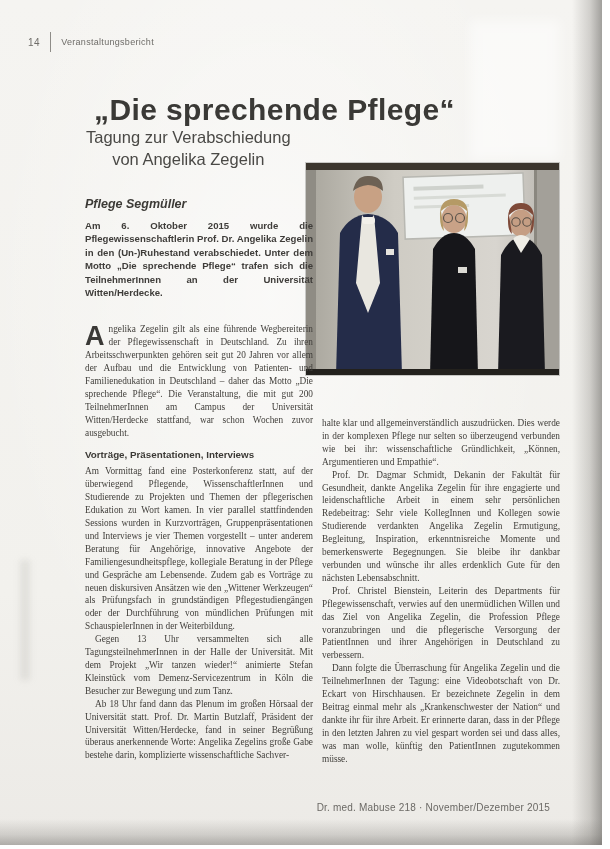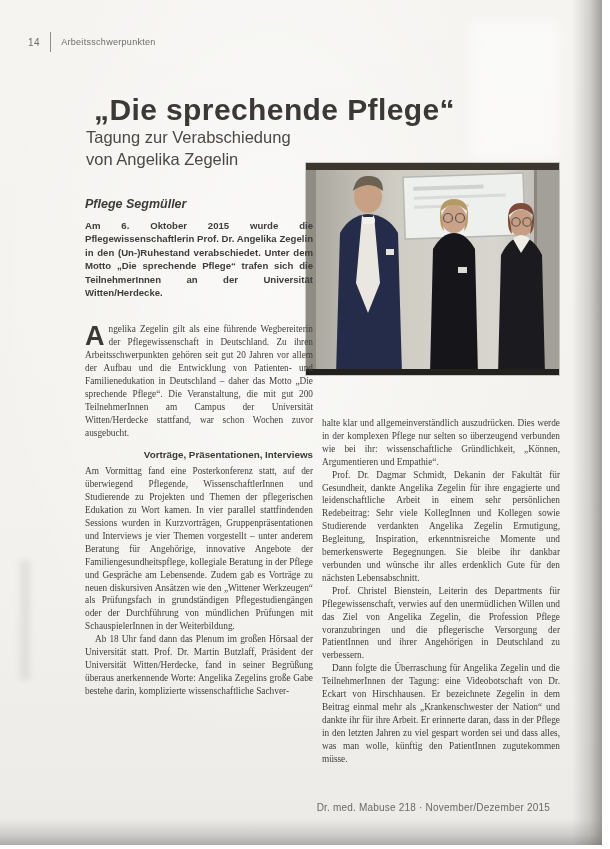--- a/index.html
+++ b/index.html
@@ -20,21 +20,21 @@
 
   
   .pagehead{position:absolute;left:28px;top:32px;display:flex;align-items:center;gap:10px;color:#6e6c68;}
   .pagehead .num{font-size:10px;letter-spacing:0.5px;}
   .pagehead .rule{width:1px;height:20px;background:#8e8c88;}
   .pagehead .section{font-size:9px;letter-spacing:0.3px;}
 
   
   .title{position:absolute;left:85px;top:84px;width:480px;font-size:30px;font-weight:bold;
          color:#3a3936;letter-spacing:0.4px;}
-  .subtitle{position:absolute;left:86px;top:126px;font-size:16.5px;line-height:22px;color:#4a4946;white-space:pre-line;}
+  .subtitle{position:absolute;left:86px;top:126px;font-size:16.5px;line-height:22px;color:#4a4946;white-space:pre-line;text-align:center;}
 
   
   .photo{position:absolute;left:306px;top:163px;width:253px;height:212px;overflow:hidden;
          box-shadow:0 0 0 1px rgba(60,58,54,0.25);}
   .caption{position:absolute;left:306px;top:379px;width:253px;font-size:7.4px;line-height:9.6px;
            color:#4e4c49;white-space:pre-line;}
 
   
   .col{position:absolute;color:#403e3a;font-family:"Liberation Serif",serif;
        font-size:9.3px;line-height:12.9px;text-align:justify;}
@@ -42,37 +42,37 @@
   .col-right{left:322px;top:417px;width:238px;}
   .author{font-family:"Liberation Sans",sans-serif;font-style:italic;font-weight:bold;
           font-size:12.5px;color:#3c3a36;margin:0 0 8px 0;text-align:left;}
   .lead{font-family:"Liberation Sans",sans-serif;font-weight:bold;font-size:9.6px;
         line-height:13.4px;color:#3f3d3a;margin:0 0 24px 0;}
   .para{margin:0 0 0 0;}
   .para + .para{text-indent:10px;}
   .dropcap{float:left;font-family:"Liberation Sans",sans-serif;font-weight:bold;
            font-size:27px;line-height:23px;padding:2px 4px 0 0;color:#3a3936;}
   .subhead{font-family:"Liberation Sans",sans-serif;font-weight:bold;font-size:9.8px;
-           color:#3c3a36;margin:9px 0 4px 0;text-align:right;}
+           color:#3c3a36;margin:9px 0 4px 0;text-align:left;}
 
   
   .footer{position:absolute;right:52px;top:802px;font-size:10px;color:#6b6965;letter-spacing:0.2px;}
 </style>
 </head>
 <body>
 
 <div class="canvas">
   <div class="paper">
     <div class="scan-blotch1"></div>
     <div class="scan-blotch2"></div>
 
     <div class="pagehead">
       <span class="num">14</span>
       <span class="rule"></span>
-      <span class="section">Arbeitsschwerpunkten</span>
+      <span class="section">Veranstaltungsbericht</span>
     </div>
 
     <h1 class="title" style="margin:9px">„Die sprechende Pflege“</h1>
     <div class="subtitle">Tagung zur Verabschiedung
 von Angelika Zegelin</div>
 
     <div class="photo">
       <svg width="253" height="212" viewBox="0 0 253 212" xmlns="http://www.w3.org/2000/svg" role="img">
         <defs>
           <linearGradient id="wall" x1="0" y1="0" x2="1" y2="0">
@@ -124,20 +124,21 @@
         <rect x="0" y="206" width="253" height="6" fill="#23211d"></rect>
       </svg>
     </div>
 
     <div class="col col-left">
       <p class="author">Pflege Segmüller</p>
       <p class="lead">Am 6. Oktober 2015 wurde die Pflegewissenschaftlerin Prof. Dr. Angelika Zegelin in den (Un-)Ruhestand verabschiedet. Unter dem Motto „Die sprechende Pflege“ trafen sich die TeilnehmerInnen an der Universität Witten/Herdecke.</p>
       <p class="para"><span class="dropcap">A</span><span>ngelika Zegelin gilt als eine führende Wegbereiterin der Pflegewissenschaft in Deutschland. Zu ihren Arbeitsschwerpunkten gehören seit gut 20 Jahren vor allem der Aufbau und die Entwicklung von Patienten- und Familienedukation in Deutschland – daher das Motto „Die sprechende Pflege“. Die Veranstaltung, die mit gut 200 TeilnehmerInnen am Campus der Universität Witten/Herdecke stattfand, war schon Wochen zuvor ausgebucht.</span></p>
       <h2 class="subhead">Vorträge, Präsentationen, Interviews</h2>
       <p class="para">Am Vormittag fand eine Posterkonferenz statt, auf der überwiegend Pflegende, WissenschaftlerInnen und Studierende zu Projekten und Themen der pflegerischen Edukation zu Wort kamen. In vier parallel stattfindenden Sessions wurden in Kurzvorträgen, Gruppenpräsentationen und Interviews je vier Themen vorgestellt – unter anderem Beratung für Angehörige, innovative Angebote der Familiengesundheitspflege, kollegiale Beratung in der Pflege und Gespräche am Lebensende. Zudem gab es Vorträge zu neuen diskursiven Ansätzen wie den „Wittener Werkzeugen“ als Prüfungsfach in grundständigen Pflegestudiengängen oder der Durchführung von mündlichen Prüfungen mit SchauspielerInnen in der Weiterbildung.</p>
+      <p class="para">Gegen 13 Uhr versammelten sich alle TagungsteilnehmerInnen in der Halle der Universität. Mit dem Projekt „Wir tanzen wieder!“ animierte Stefan Kleinstück vom Demenz-Servicezentrum in Köln die Besucher zur Bewegung und zum Tanz.</p>
       <p class="para">Ab 18 Uhr fand dann das Plenum im großen Hörsaal der Universität statt. Prof. Dr. Martin Butzlaff, Präsident der Universität Witten/Herdecke, fand in seiner Begrüßung überaus anerkennende Worte: Angelika Zegelins große Gabe bestehe darin, komplizierte wissenschaftliche Sachver-</p>
     </div>
 
     <div class="col col-right">
       <p class="para">halte klar und allgemeinverständlich auszudrücken. Dies werde in der komplexen Pflege nur selten so überzeugend verbunden wie bei ihr: wissenschaftliche Gründlichkeit, „Können, Argumentieren und Empathie“.</p>
       <p class="para">Prof. Dr. Dagmar Schmidt, Dekanin der Fakultät für Gesundheit, dankte Angelika Zegelin für ihre engagierte und leidenschaftliche Arbeit in einem sehr persönlichen Redebeitrag: Sehr viele KollegInnen und Kollegen sowie Studierende verdankten Angelika Zegelin Ermutigung, Begleitung, Inspiration, erkenntnisreiche Momente und bemerkenswerte Begegnungen. Sie bleibe ihr dankbar verbunden und wünsche ihr alles erdenklich Gute für den nächsten Lebensabschnitt.</p>
       <p class="para">Prof. Christel Bienstein, Leiterin des Departments für Pflegewissenschaft, verwies auf den unermüdlichen Willen und das Ziel von Angelika Zegelin, die Profession Pflege voranzubringen und die pflegerische Versorgung der PatientInnen und ihrer Angehörigen in Deutschland zu verbessern.</p>
       <p class="para">Dann folgte die Überraschung für Angelika Zegelin und die TeilnehmerInnen der Tagung: eine Videobotschaft von Dr. Eckart von Hirschhausen. Er bezeichnete Zegelin in dem Beitrag einmal mehr als „Krankenschwester der Nation“ und dankte ihr für ihre Arbeit. Er erinnerte daran, dass in der Pflege in den letzten Jahren zu viel gespart worden sei und dass alles, was man wolle, künftig den PatientInnen zugutekommen müsse.</p>
     </div>
 

